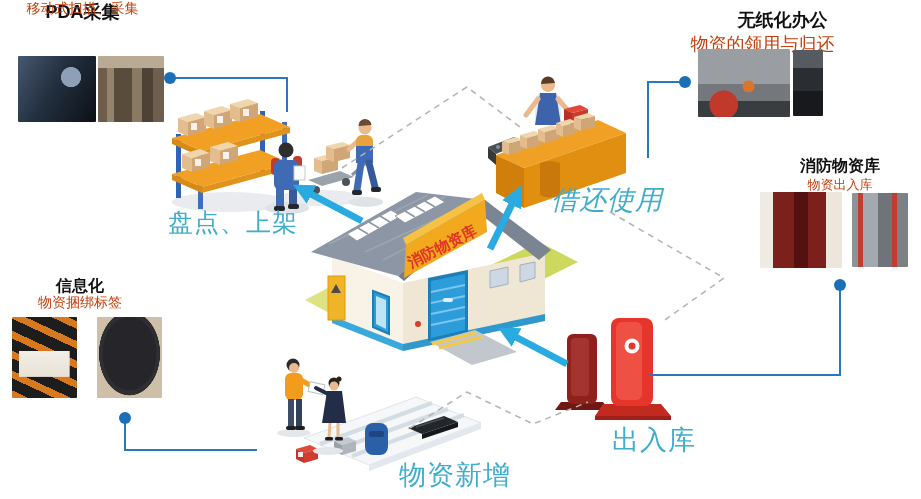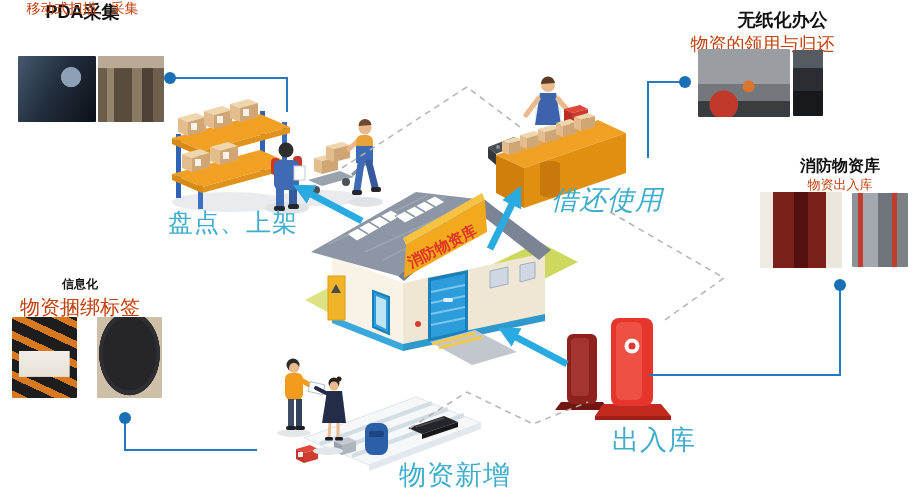--- a/index.html
+++ b/index.html
@@ -46,22 +46,22 @@
   <div class="callout-title" style="left:700px;top:8px;width:165px;font-size:18px;">无纸化办公</div>
   <div class="callout-sub" style="left:675px;top:32px;width:175px;font-size:18px;">物资的领用与归还</div>
   <div class="photo ph-pp1" style="left:698px;top:49px;width:92px;height:68px;"></div>
   <div class="photo ph-pp2" style="left:793px;top:50px;width:30px;height:66px;"></div>
 
   <div class="callout-title" style="left:770px;top:156px;width:140px;font-size:16px;">消防物资库</div>
   <div class="callout-sub" style="left:770px;top:176px;width:140px;font-size:13px;">物资出入库</div>
   <div class="photo ph-ac1" style="left:760px;top:192px;width:82px;height:76px;"></div>
   <div class="photo ph-ac2" style="left:852px;top:193px;width:56px;height:74px;"></div>
 
-  <div class="callout-title" style="left:20px;top:276px;width:120px;font-size:12px;">信息化</div>
-  <div class="callout-sub" style="left:10px;top:294px;width:140px;font-size:20px;">物资捆绑标签</div>
+  <div class="callout-title" style="left:20px;top:276px;width:120px;font-size:16px;">信息化</div>
+  <div class="callout-sub" style="left:10px;top:294px;width:140px;font-size:14px;">物资捆绑标签</div>
   <div class="photo ph-in1" style="left:12px;top:317px;width:65px;height:81px;"></div>
   <div class="photo ph-in2" style="left:97px;top:317px;width:65px;height:81px;"></div>
 
   <svg style="left:168px;top:78px;" width="215" height="145" viewBox="0 0 215 145">
     <ellipse cx="62" cy="124" rx="58" ry="10" fill="#e9ebee"></ellipse>
     <ellipse cx="152" cy="120" rx="42" ry="8" fill="#e9ebee"></ellipse>
     <g>
       <rect x="8" y="56" width="5" height="64" fill="#2f63b8"></rect>
       <rect x="30" y="67" width="5" height="64" fill="#3a6fc4"></rect>
       <rect x="92" y="33" width="5" height="64" fill="#2f63b8"></rect>

